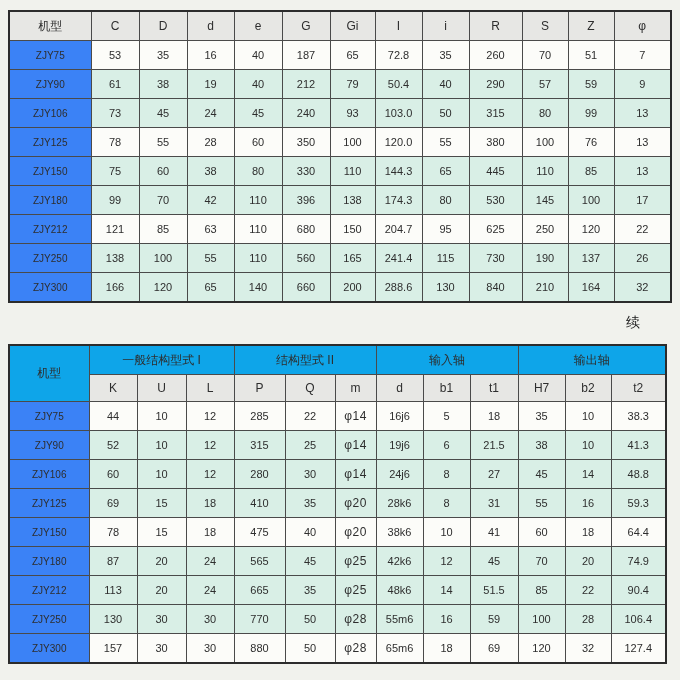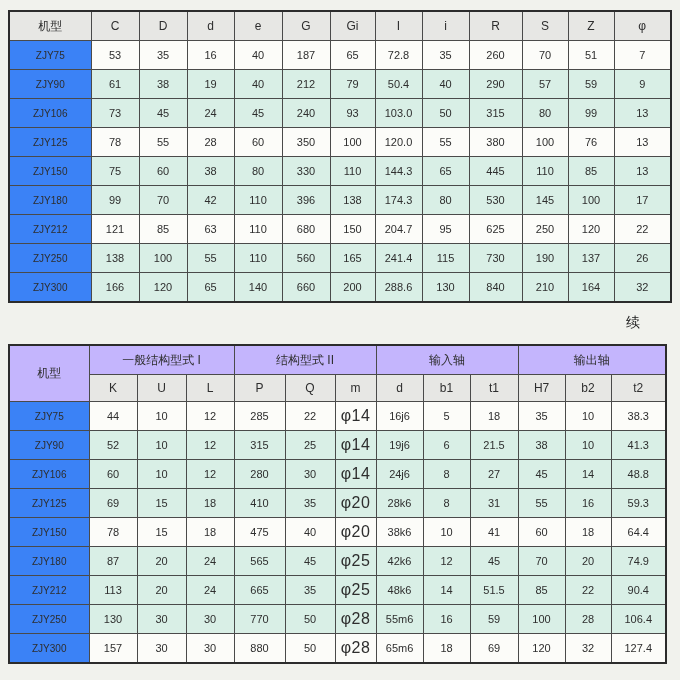--- a/index.html
+++ b/index.html
@@ -30,27 +30,27 @@
     vertical-align: middle;
     padding: 0;
     font-size: 11px;
     font-weight: normal;
     color: #2e2e2e;
     overflow: hidden;
     white-space: nowrap;
   }
   #table1 thead th { height: 28px; background: #e7e7e4; font-size: 12px; }
   #table1 tbody td { height: 28px; }
-  #table2 thead tr.group-row th { height: 28px; background: #c4b5fd; font-size: 12px; }
+  #table2 thead tr.group-row th { height: 28px; background: #0ea5e9; font-size: 12px; }
   #table2 thead tr.sub-row th { height: 26px; background: #e7e7e4; font-size: 12px; }
   #table2 tbody td { height: 28px; }
   td.model { background: #3b82f6; font-size: 10px; }
   td.plain { background: #fcfcf9; }
   td.tint  { background: #d9efe6; }
-  td.phi   { font-size: 16px; letter-spacing: 0.5px; }
+  td.phi   { font-size: 12px; letter-spacing: 0.5px; }
   .continued {
     position: absolute;
     top: 314px;
     right: 40px;
     font-size: 14px;
     color: #222;
   }
 </style>
 </head>
 <body>

